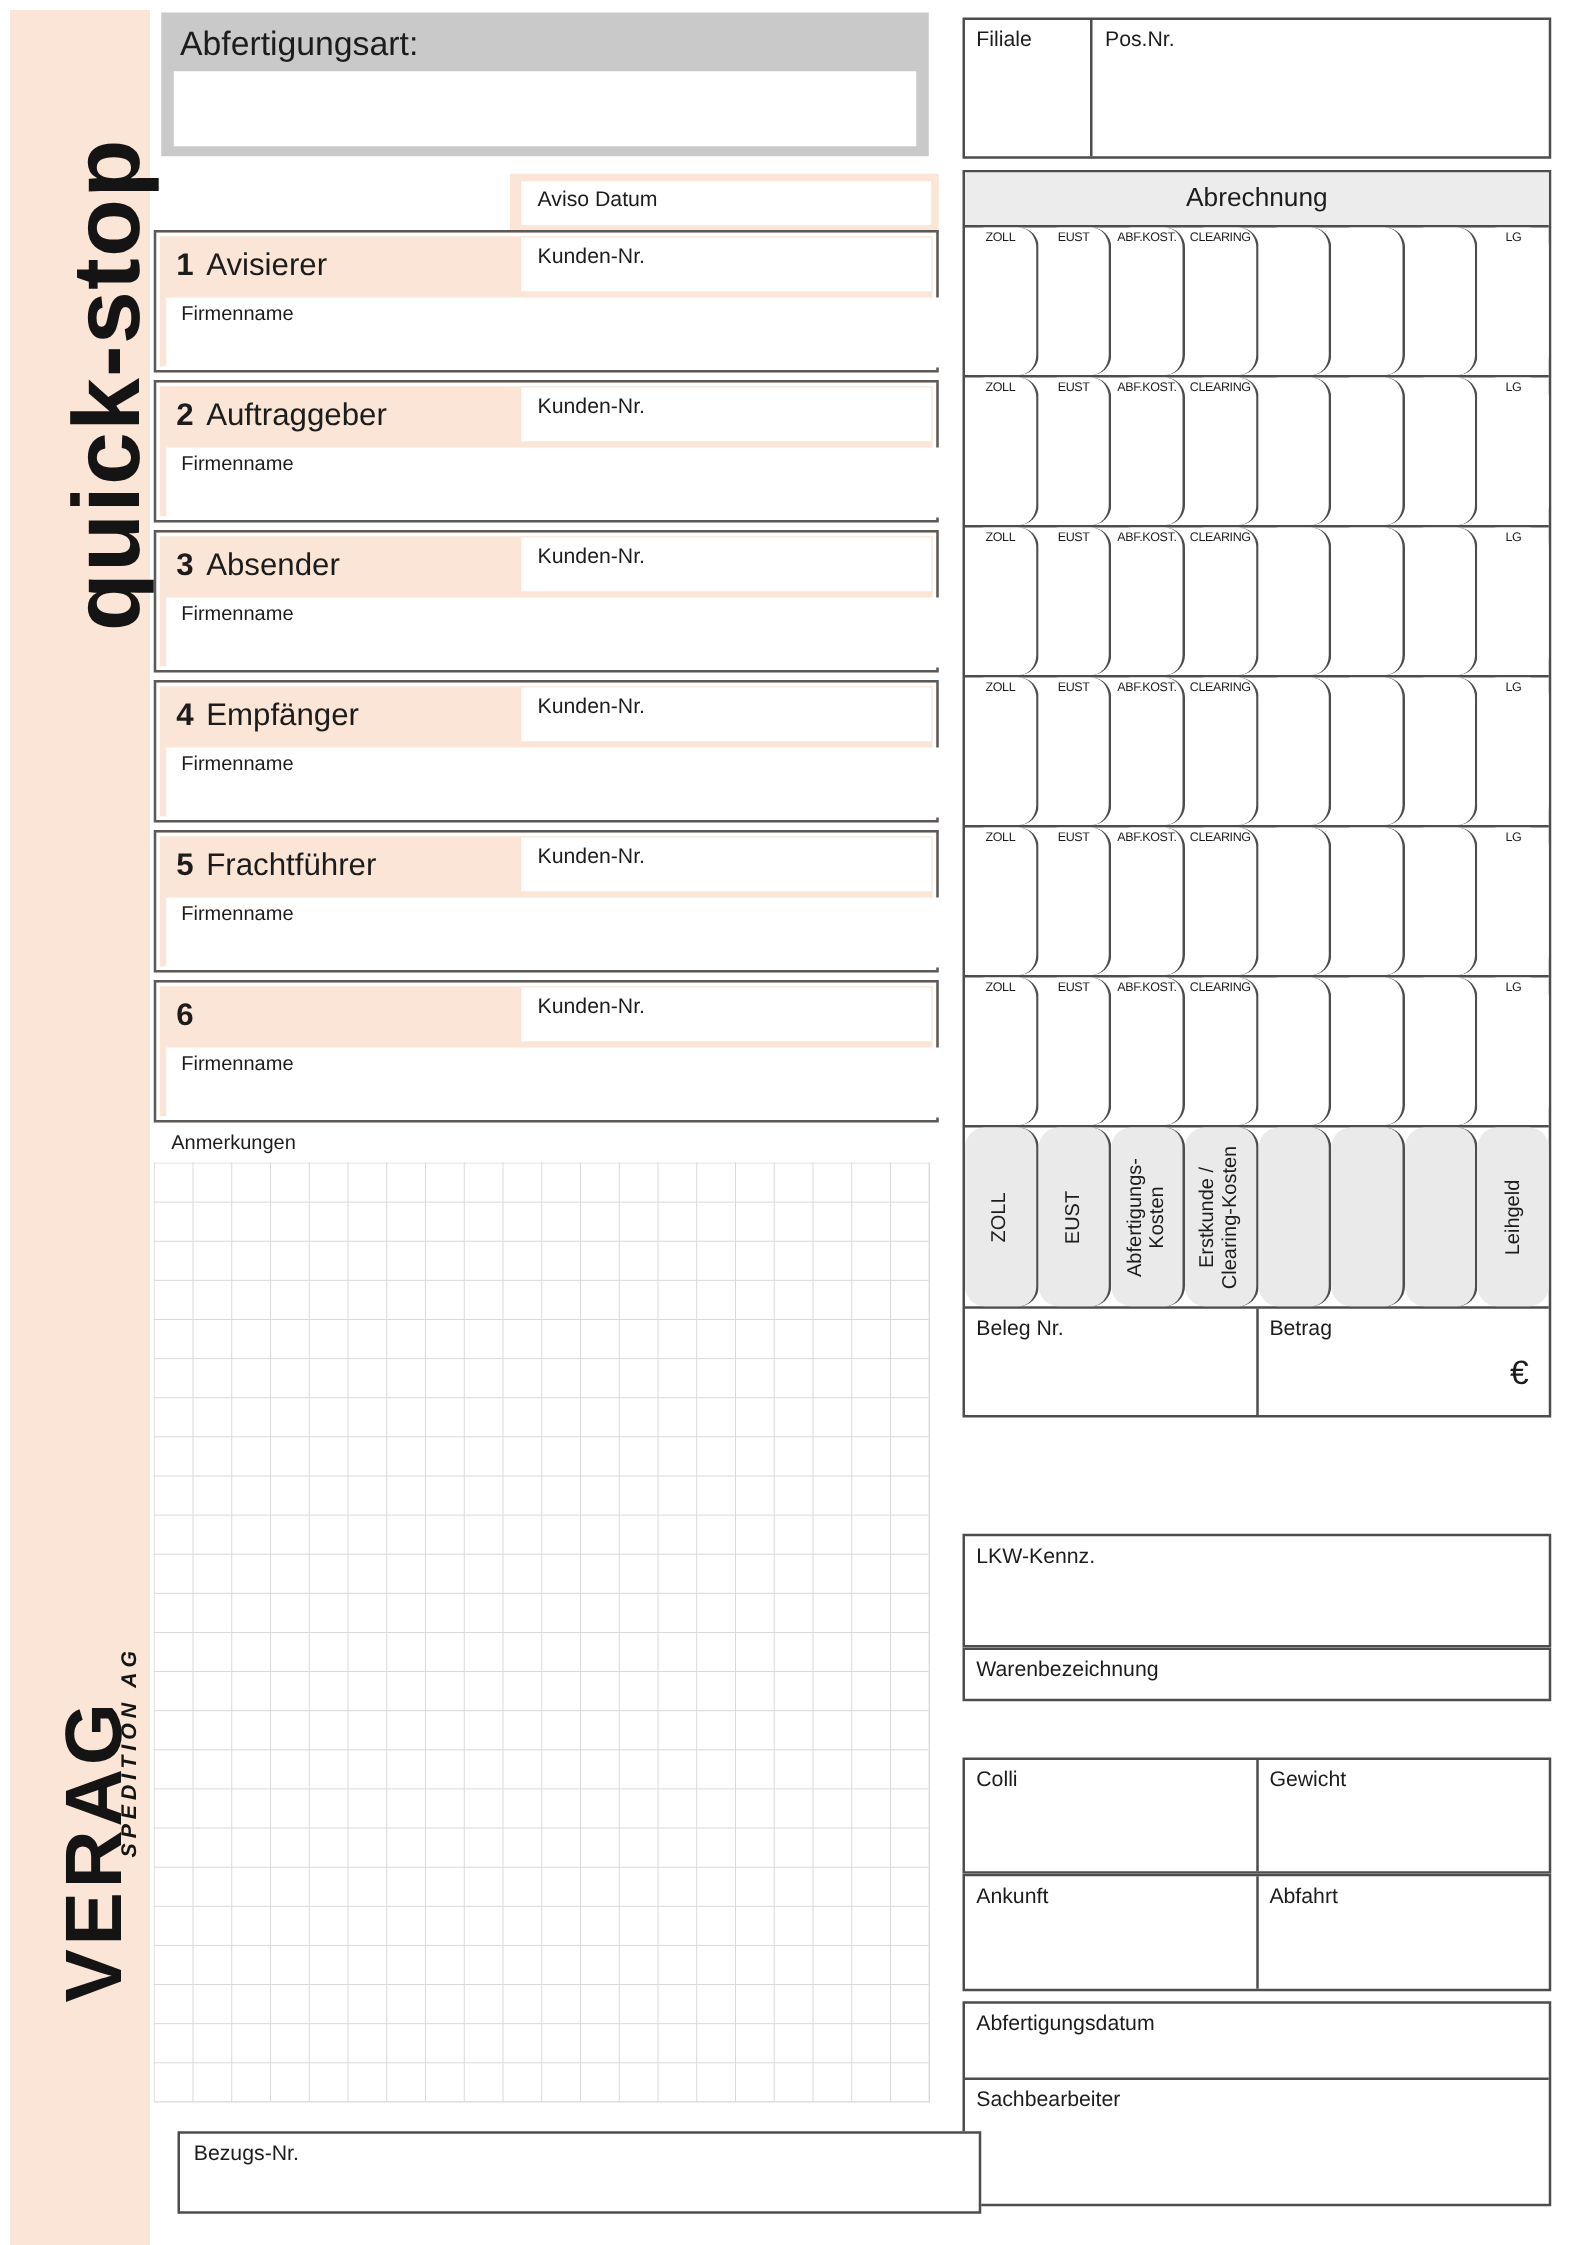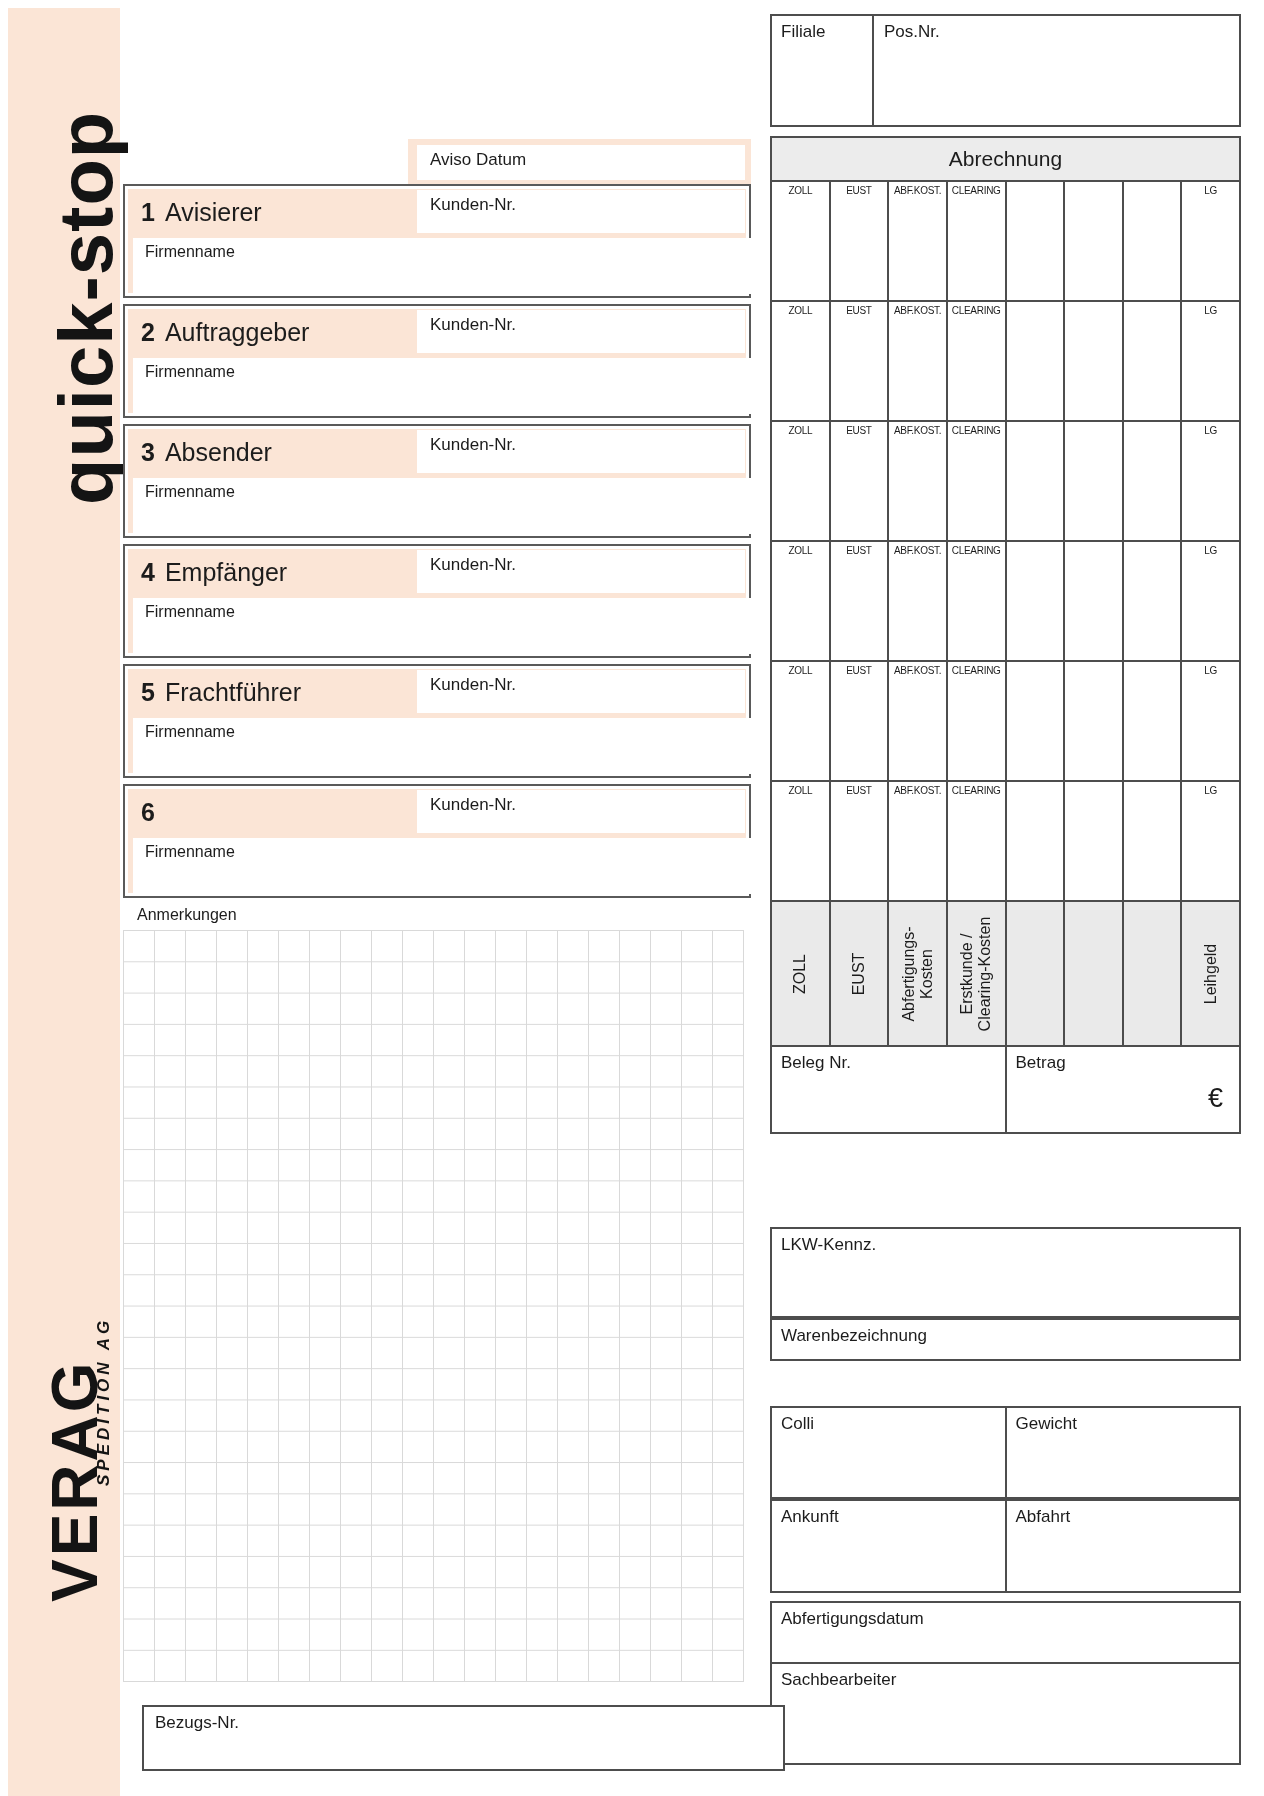--- a/index.html
+++ b/index.html
@@ -35,21 +35,21 @@
   .section .kunden{position:absolute;left:292px;top:4px;width:328px;height:43px;background:#fff;text-decoration:underline;}
   .section .kunden .lbl{position:absolute;left:13px;top:5px;}
   .section .firma{position:absolute;left:8px;top:52px;width:690px;height:56px;background:#fff;}
   .section .firma .lbl{position:absolute;left:12px;top:5px;font-size:16px;}
   
   .abr{position:absolute;left:770px;top:136px;width:471px;box-sizing:border-box;border:2px solid #4d4d4d;background:#fff;}
   .abr .title{height:42px;background:#ececec;border-bottom:2px solid #4d4d4d;
               display:flex;align-items:center;justify-content:center;font-size:21px;}
   .abr .row{display:flex;height:118px;border-bottom:2px solid #4d4d4d;}
   .abr .row:last-child{border-bottom:none;}
-  .abr .cell{flex:1;border-right:2px solid #4d4d4d;position:relative;background:#fff;}
+  .abr .cell{flex:1;border-right:2px solid #4d4d4d;position:relative;background:#fff;border-radius:16px;}
   .abr .cell:last-child{border-right:none;}
   .abr .cell .tl{position:absolute;left:0;right:0;top:3px;text-align:center;font-size:10px;letter-spacing:-0.3px;white-space:nowrap;overflow:hidden;}
   .abr .rotrow{height:143px;}
   .abr .rotrow .cell{background:#eaeaea;}
   .abr .rot{position:absolute;left:50%;top:50%;width:140px;transform:translate(-50%,-50%) rotate(-90deg);
             font-size:16px;line-height:1.15;text-align:center;}
   .abr .belegrow{display:flex;height:85px;}
   .abr .belegrow .half{flex:1;position:relative;border-right:2px solid #4d4d4d;}
   .abr .belegrow .half:last-child{border-right:none;}
   .abr .belegrow .lbl{position:absolute;left:9px;top:6px;}
@@ -81,20 +81,24 @@
 <body>
 
 <div class="page">
 
   <div class="sidebar">
     <div class="vtext quickstop">quick-stop</div>
     <div class="vtext verag">VERAG</div>
     <div class="vtext spedition">SPEDITION AG</div>
   </div>
 
+  <div class="grayhdr">
+    <div class="cap">Abfertigungsart:</div>
+    <div class="inp"></div>
+  </div>
 
   <div class="abox filiale">
     <div class="divider"></div>
     <div class="lbl f1">Filiale</div>
     <div class="lbl f2">Pos.Nr.</div>
   </div>
 
   <div class="aviso">
     <div class="white">
       <div class="lbl">Aviso Datum</div>

